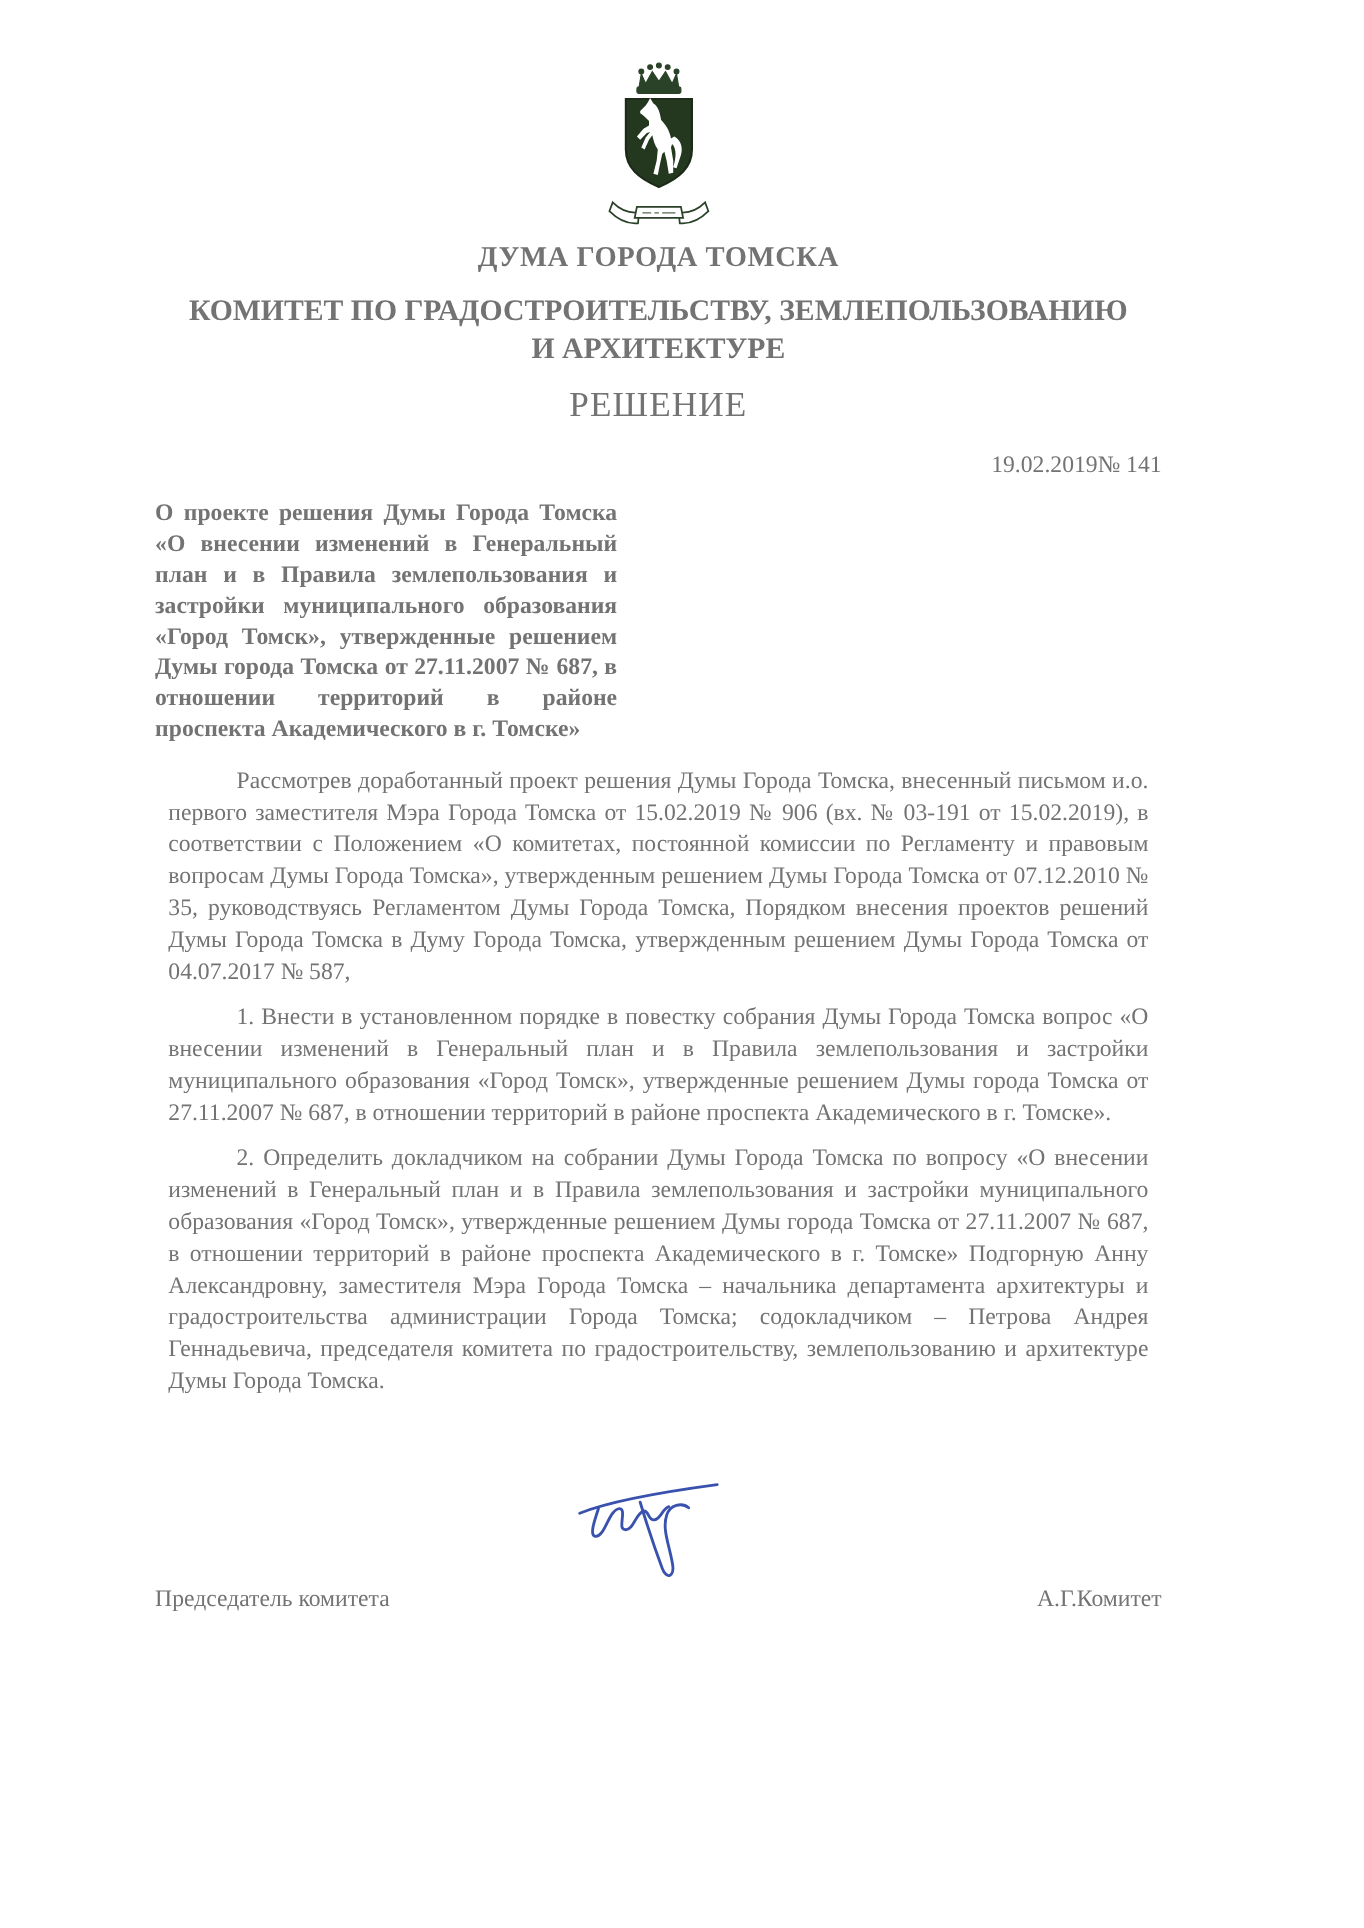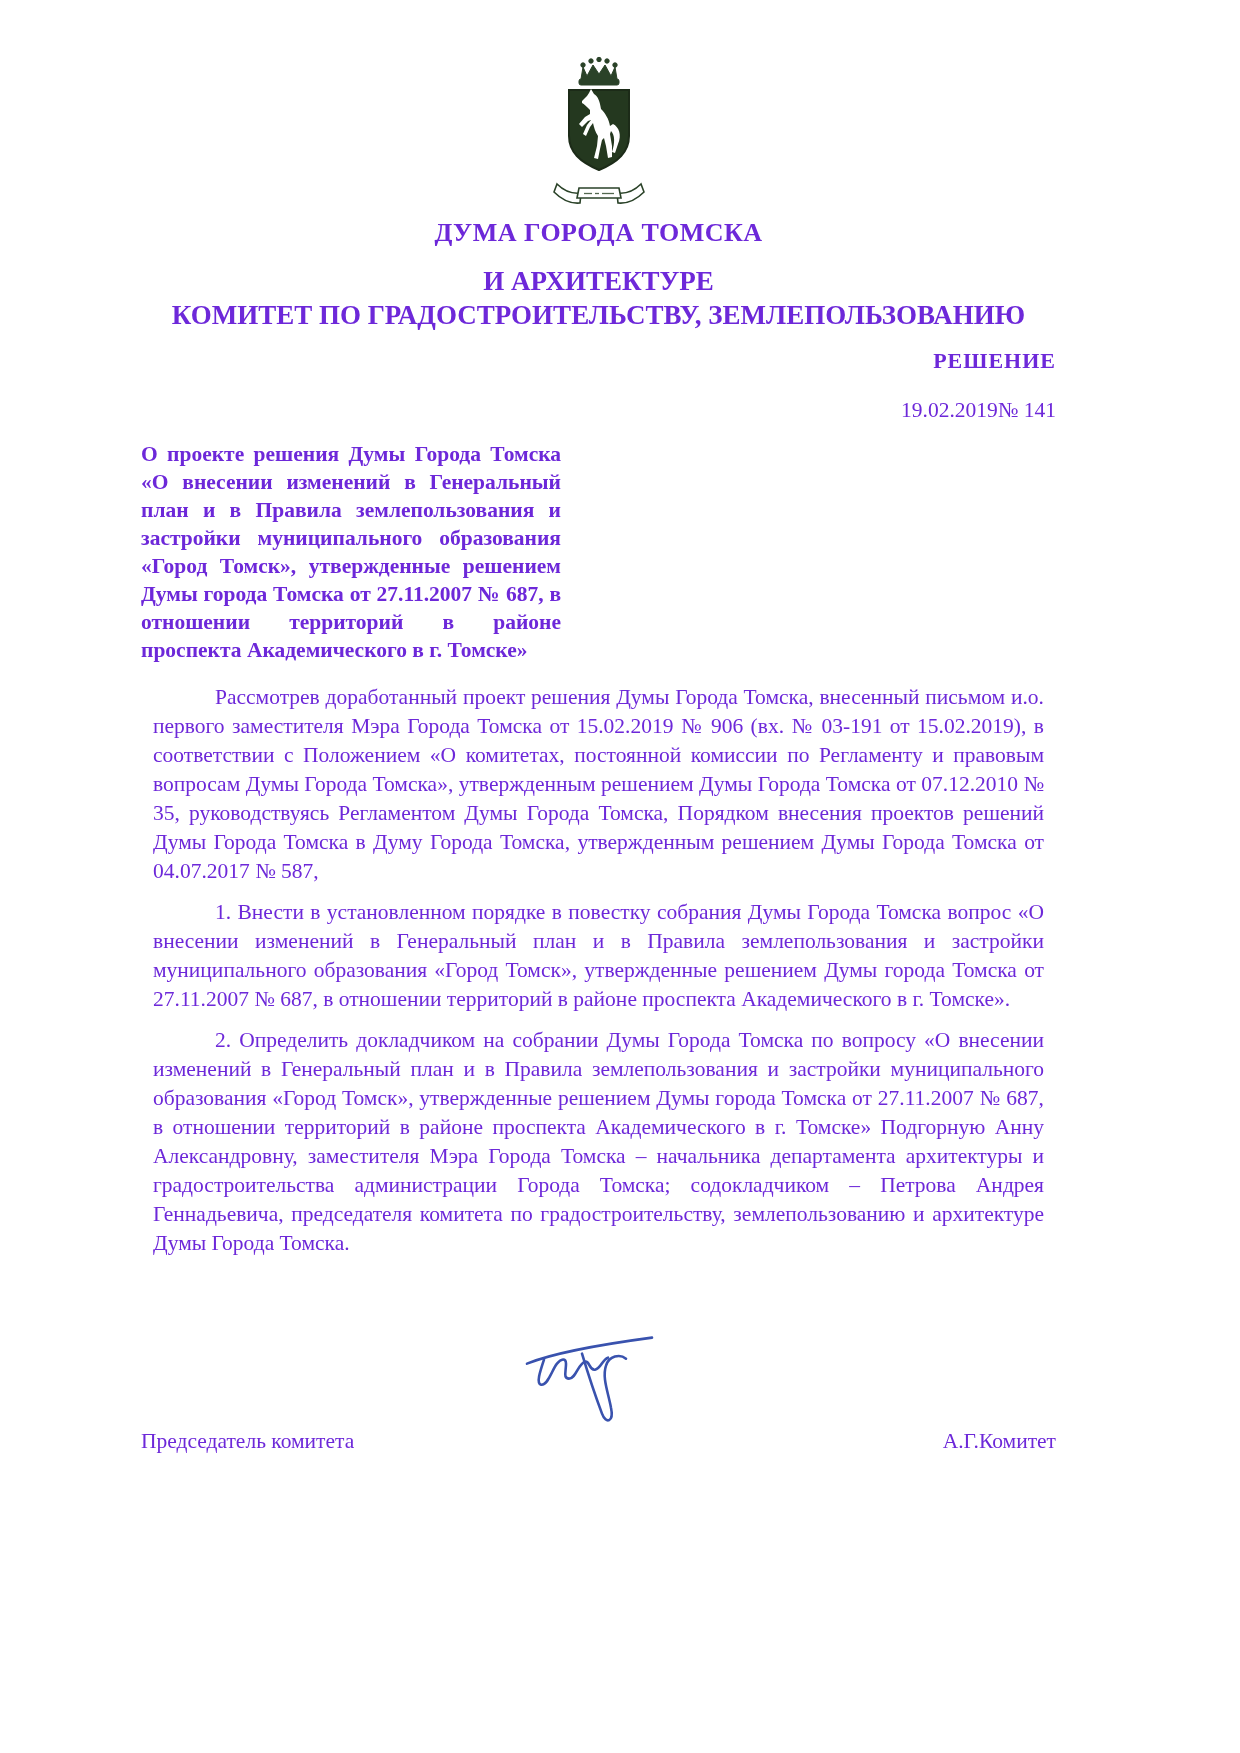--- a/index.html
+++ b/index.html
@@ -3,21 +3,21 @@
 <meta charset="utf-8">
 <style>
   * { box-sizing: border-box; }
   html, body { margin: 0; padding: 0; background: #ffffff; }
   .page {
     width: 1240px;
     height: 1753px;
     margin: 0 auto;
     background: #ffffff;
     font-family: "Liberation Serif", "DejaVu Serif", serif;
-    color: #6d28d9;
+    color: #737373;
     position: relative;
     overflow: hidden;
   }
   .inner { padding: 56px 184px 0 141px; }
 
   .emblem-wrap { text-align: center; margin-bottom: 4px; }
 
   .org-title {
     text-align: center;
     font-size: 26px;
@@ -27,23 +27,23 @@
   }
   .committee-title {
     text-align: center;
     font-size: 27px;
     font-weight: bold;
     line-height: 1.26;
     margin: 0 auto 16px;
   }
   .committee-title .line { display: block; }
   .doc-type {
-    text-align: right;
-    font-size: 22px;
-    font-weight: bold;
+    text-align: center;
+    font-size: 32px;
+    font-weight: normal;
     letter-spacing: 1px;
     margin: 10px 0 24px;
   }
 
   .meta-row {
     display: flex;
     justify-content: flex-end;
     font-size: 21.5px;
     margin: 10px 0 18px;
   }
@@ -129,22 +129,22 @@
           <line x1="41" y1="137.5" x2="49" y2="137.5"></line>
           <line x1="52" y1="137.5" x2="56" y2="137.5"></line>
           <line x1="59" y1="137.5" x2="71" y2="137.5"></line>
         </g>
       </svg>
     </div>
 
     <div class="org-title">ДУМА ГОРОДА ТОМСКА</div>
 
     <div class="committee-title">
+      <span class="line">КОМИТЕТ ПО ГРАДОСТРОИТЕЛЬСТВУ, ЗЕМЛЕПОЛЬЗОВАНИЮ</span>
       <span class="line">И АРХИТЕКТУРЕ</span>
-      <span class="line">КОМИТЕТ ПО ГРАДОСТРОИТЕЛЬСТВУ, ЗЕМЛЕПОЛЬЗОВАНИЮ</span>
     </div>
 
     <div class="doc-type">РЕШЕНИЕ</div>
 
     <div class="meta-row">
       <span>19.02.2019</span>
       <span>№ 141</span>
     </div>
 
     <div class="subject">О проекте решения Думы Города Томска «О внесении изменений в Генеральный план и в Правила землепользования и застройки муниципального образования «Город Томск», утвержденные решением Думы города Томска от 27.11.2007 № 687, в отношении территорий в районе проспекта Академического в г. Томске»</div>

